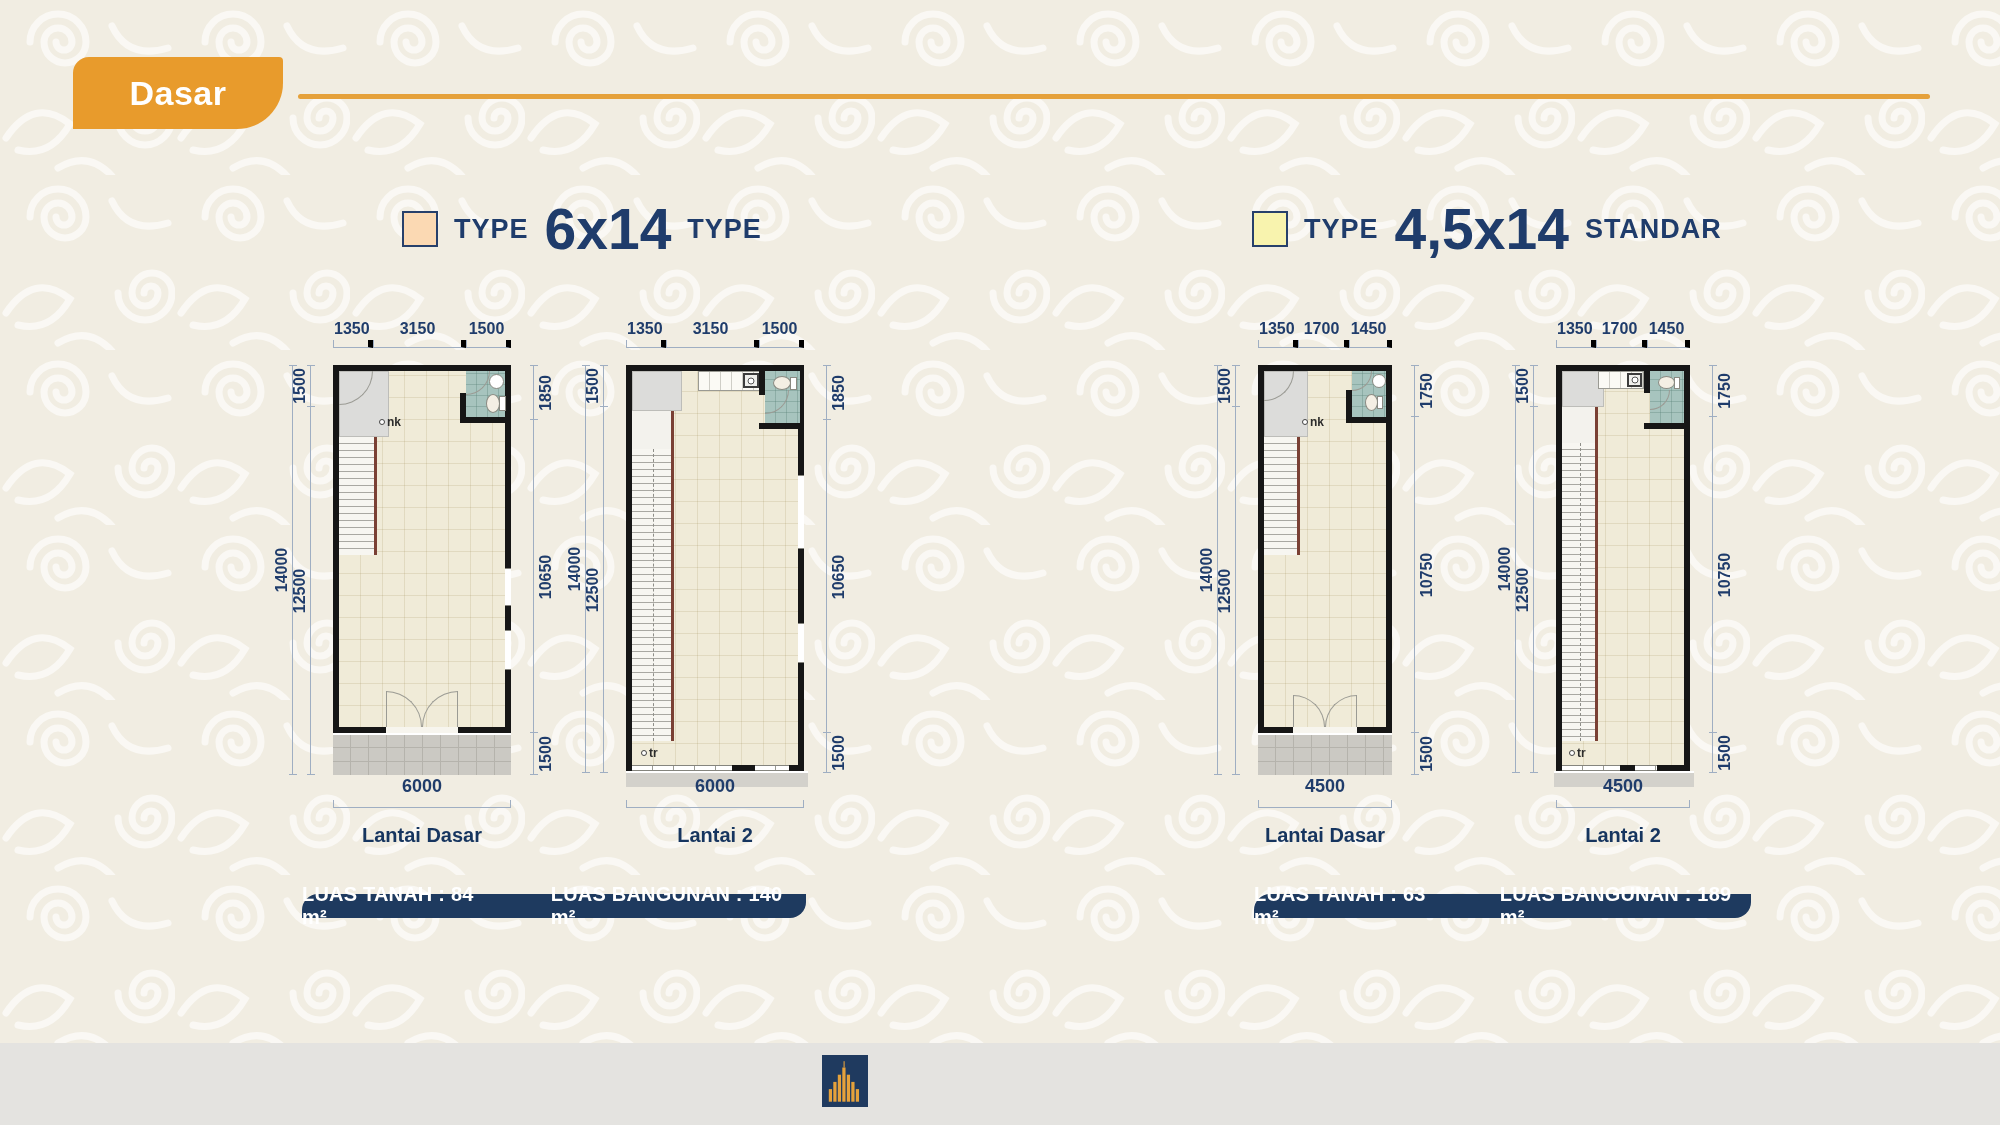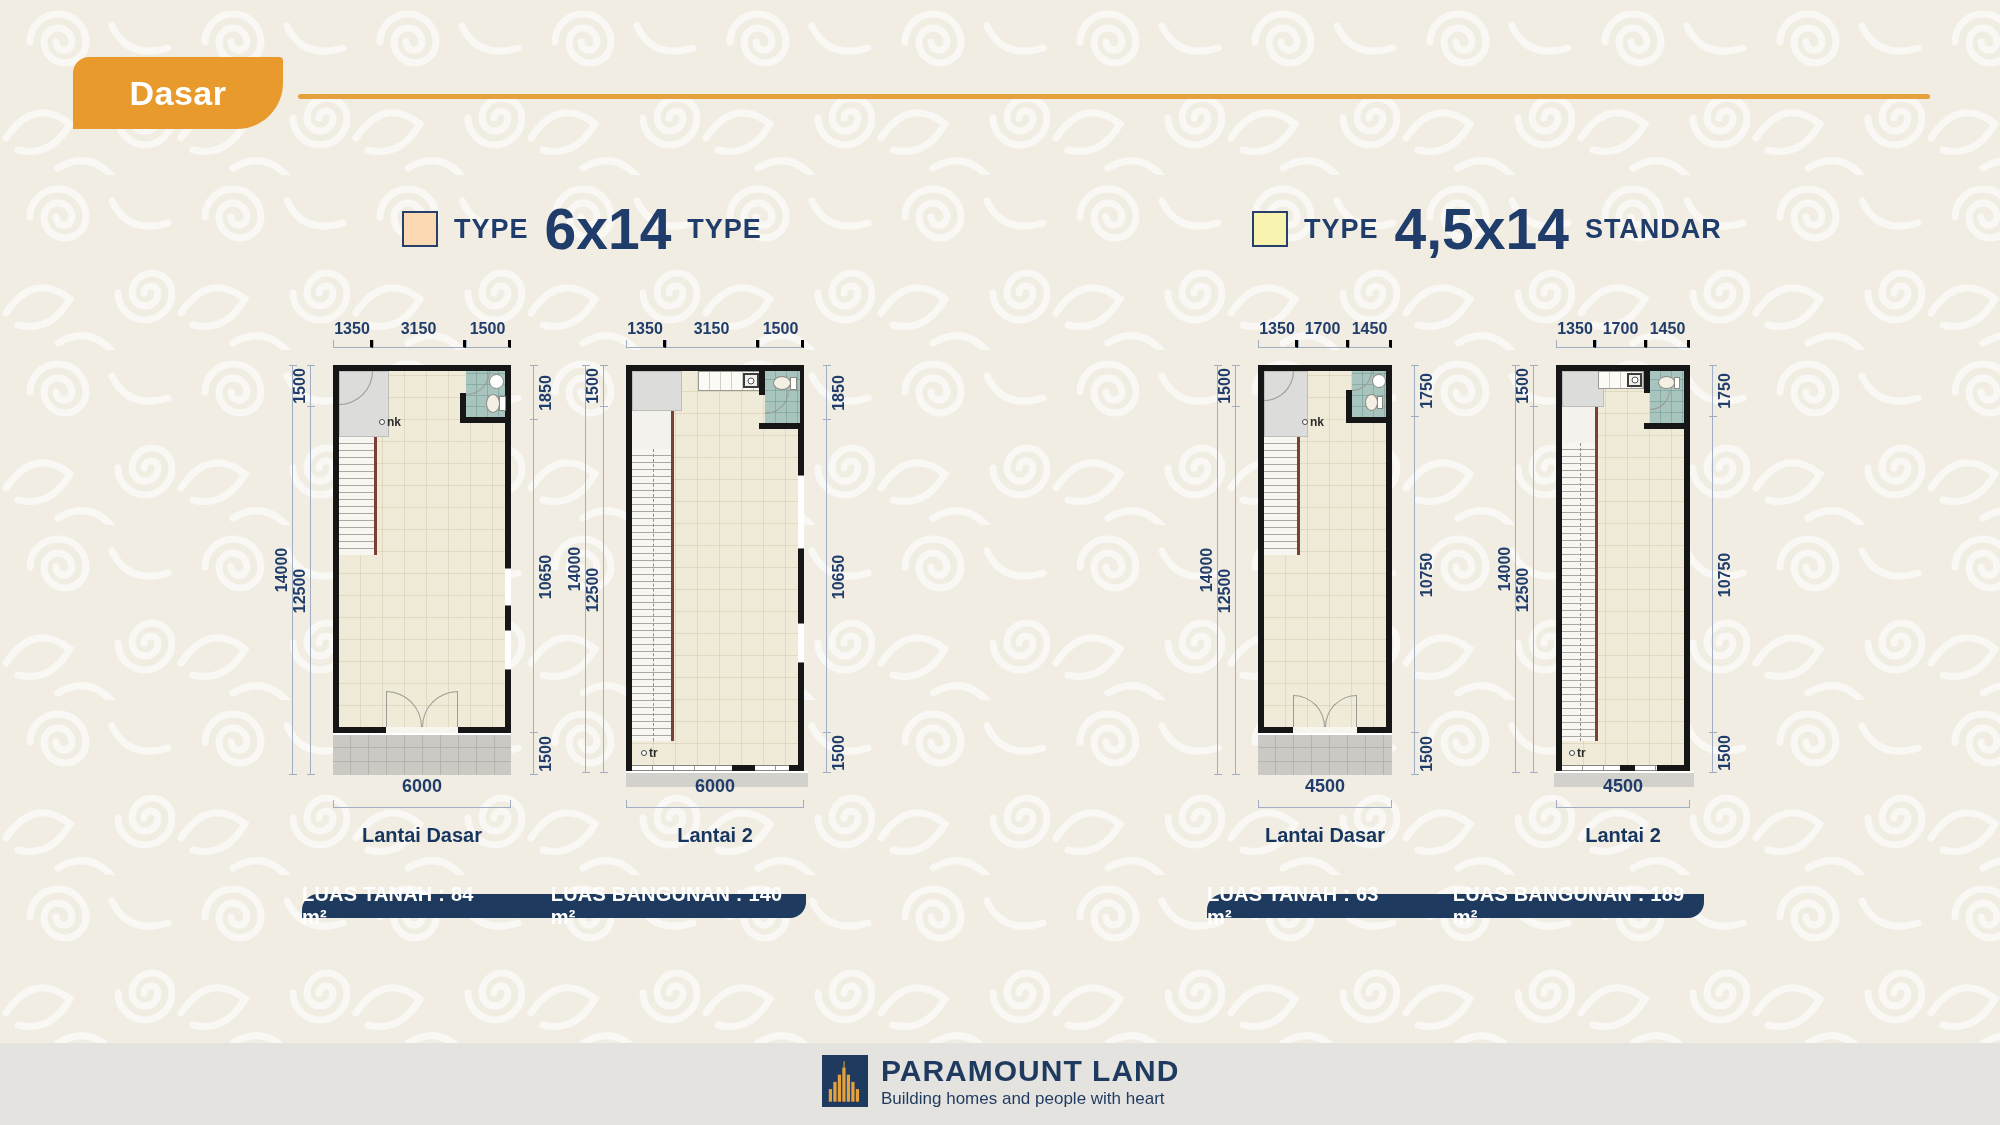--- a/index.html
+++ b/index.html
@@ -17,21 +17,21 @@
   .typehead{position:absolute;top:198px;height:62px;display:flex;align-items:center;gap:16px;}
   .swatch{width:32px;height:32px;border:2px solid #27406B;}
   .tprefix,.tsuffix{font-size:27px;font-weight:600;color:#1F3C6B;letter-spacing:1px;}
   .tsize{font-size:57px;font-weight:600;color:#1F3C6B;letter-spacing:0;}
 
   
   .plan{position:absolute;top:330px;height:545px;}
 
   
   .tdim{position:absolute;display:flex;height:8px;}
-  .tseg{position:relative;height:8px;border-left:1px solid #9FAEC2;border-right:3px solid #000000;
+  .tseg{position:relative;height:8px;border-left:1px solid #9FAEC2;border-right:5px solid #000000;
         border-bottom:1px solid #9FAEC2;box-sizing:border-box;}
   .tlab{position:absolute;bottom:9px;left:0;width:100%;text-align:center;
         font-size:16px;font-weight:700;color:#1F3C6B;white-space:nowrap;}
   .vdim{position:absolute;width:0;border-left:1px solid #9FAEC2;}
   .vdim i{position:absolute;left:-4px;width:8px;height:0;border-top:1px solid #9FAEC2;}
   .vdim i.t{top:0;} .vdim i.b{bottom:0;}
   .vlab{position:absolute;top:50%;left:0;white-space:nowrap;font-size:16px;font-weight:700;color:#1F3C6B;}
   .vl{transform:translate(calc(-50% - 11px),-50%) rotate(-90deg);}
   .vr{transform:translate(calc(-50% + 12px),-50%) rotate(-90deg);}
   .bdim{position:absolute;height:8px;border-left:1px solid #9FAEC2;border-right:1px solid #9FAEC2;
@@ -400,40 +400,36 @@
     <div class="bdim" style="left:53px;top:470px;width:134px">
         <span class="blab">4500</span>
       </div>
     <div class="flabel" style="left:53px;top:494px;width:134px">Lantai 2</div>
   </div>
 
   <div class="banner" style="left:302px;top:894px;width:504px;">
     <span>LUAS TANAH : 84 m²</span>
     <span>LUAS BANGUNAN : 140 m²</span>
   </div>
-  <div class="banner" style="left:1207px;top:894px;width:497px;justify-content:center;">
+  <div class="banner" style="left:1254px;top:894px;width:497px;justify-content:center;">
     <span>LUAS TANAH : 63 m²</span>
     <span>LUAS BANGUNAN : 189 m²</span>
   </div>
 
   <div class="footband"></div>
   <div class="logo">
     <div class="logosq">
       <svg width="36" height="42" viewBox="0 0 40 46">
         <g fill="#E5A13B">
           <rect x="2" y="32" width="3.6" height="14"></rect>
           <rect x="7" y="24" width="3.6" height="22"></rect>
           <rect x="12" y="16" width="3.6" height="30"></rect>
           <rect x="17" y="8" width="3.6" height="38"></rect>
           <rect x="22" y="16" width="3.6" height="30"></rect>
           <rect x="27" y="24" width="3.6" height="22"></rect>
           <rect x="32" y="32" width="3.6" height="14"></rect>
           <rect x="18.4" y="1" width="1.2" height="7"></rect>
         </g>
       </svg>
     </div>
-    <div class="brandcol">
-      <span class="brand">PARAMOUNT LAND</span>
-      <span class="tagline">Building homes and people with heart</span>
-    </div>
   </div>
 
 </div>
 
 </body></html>

